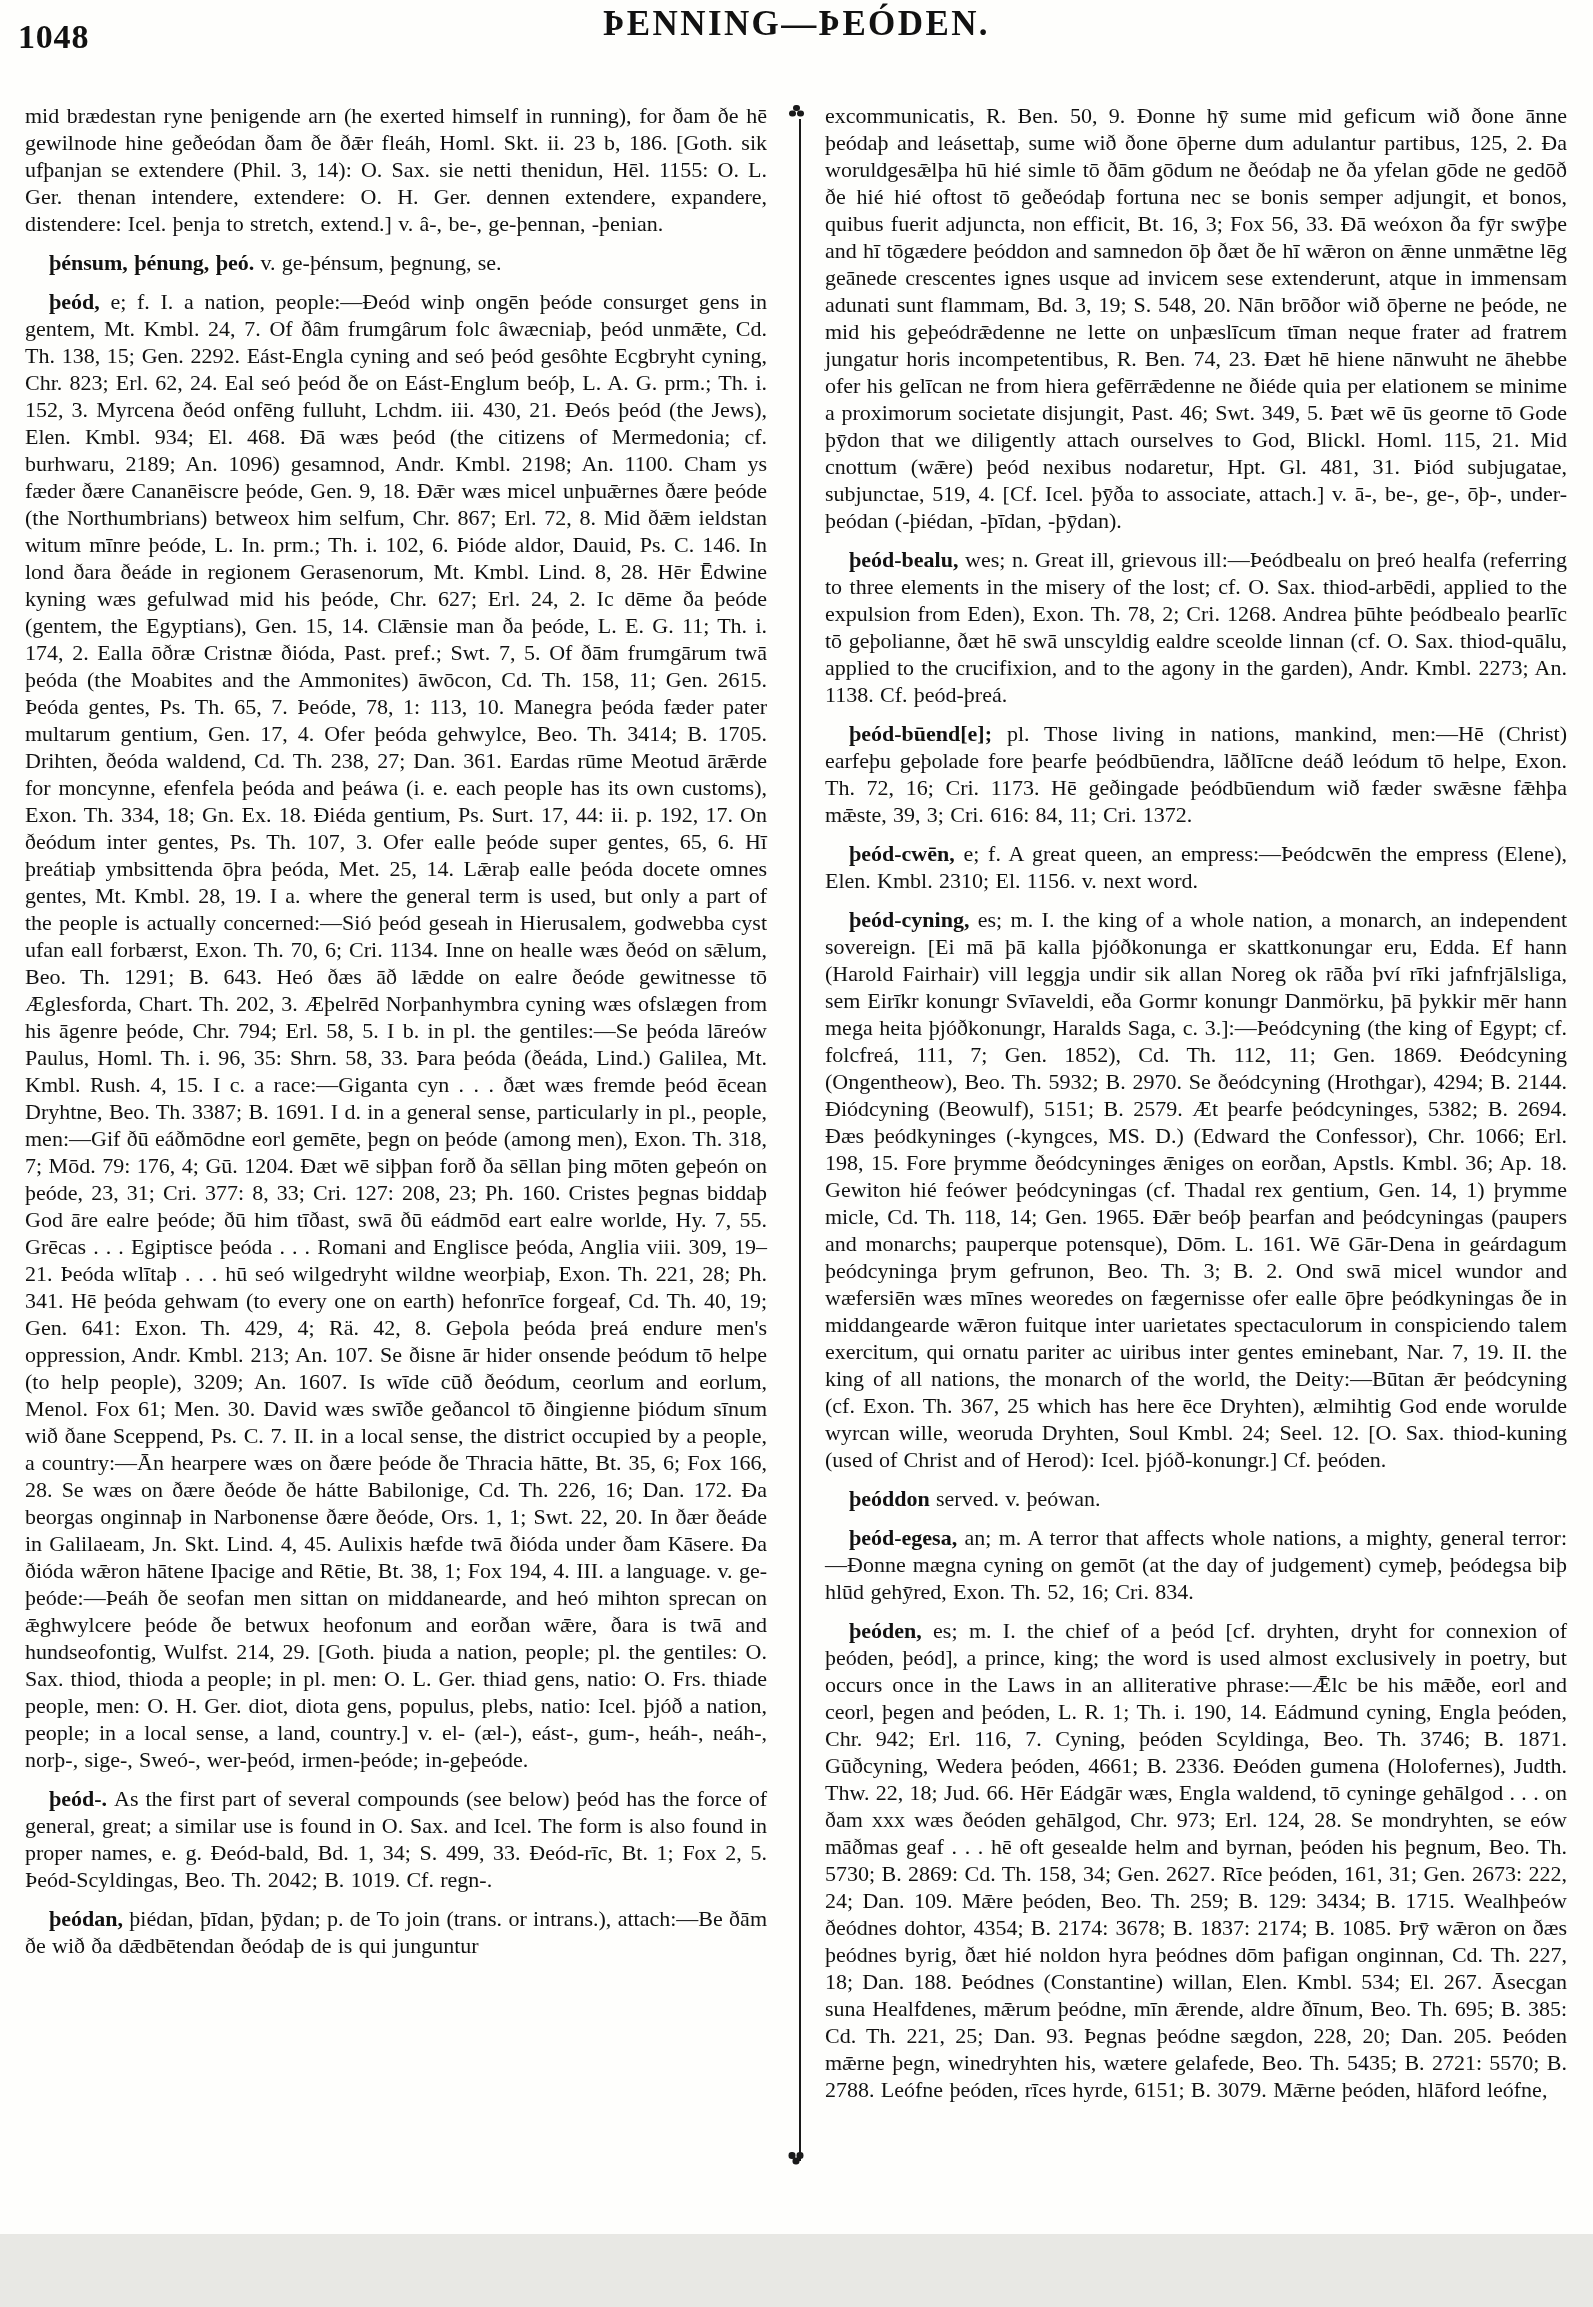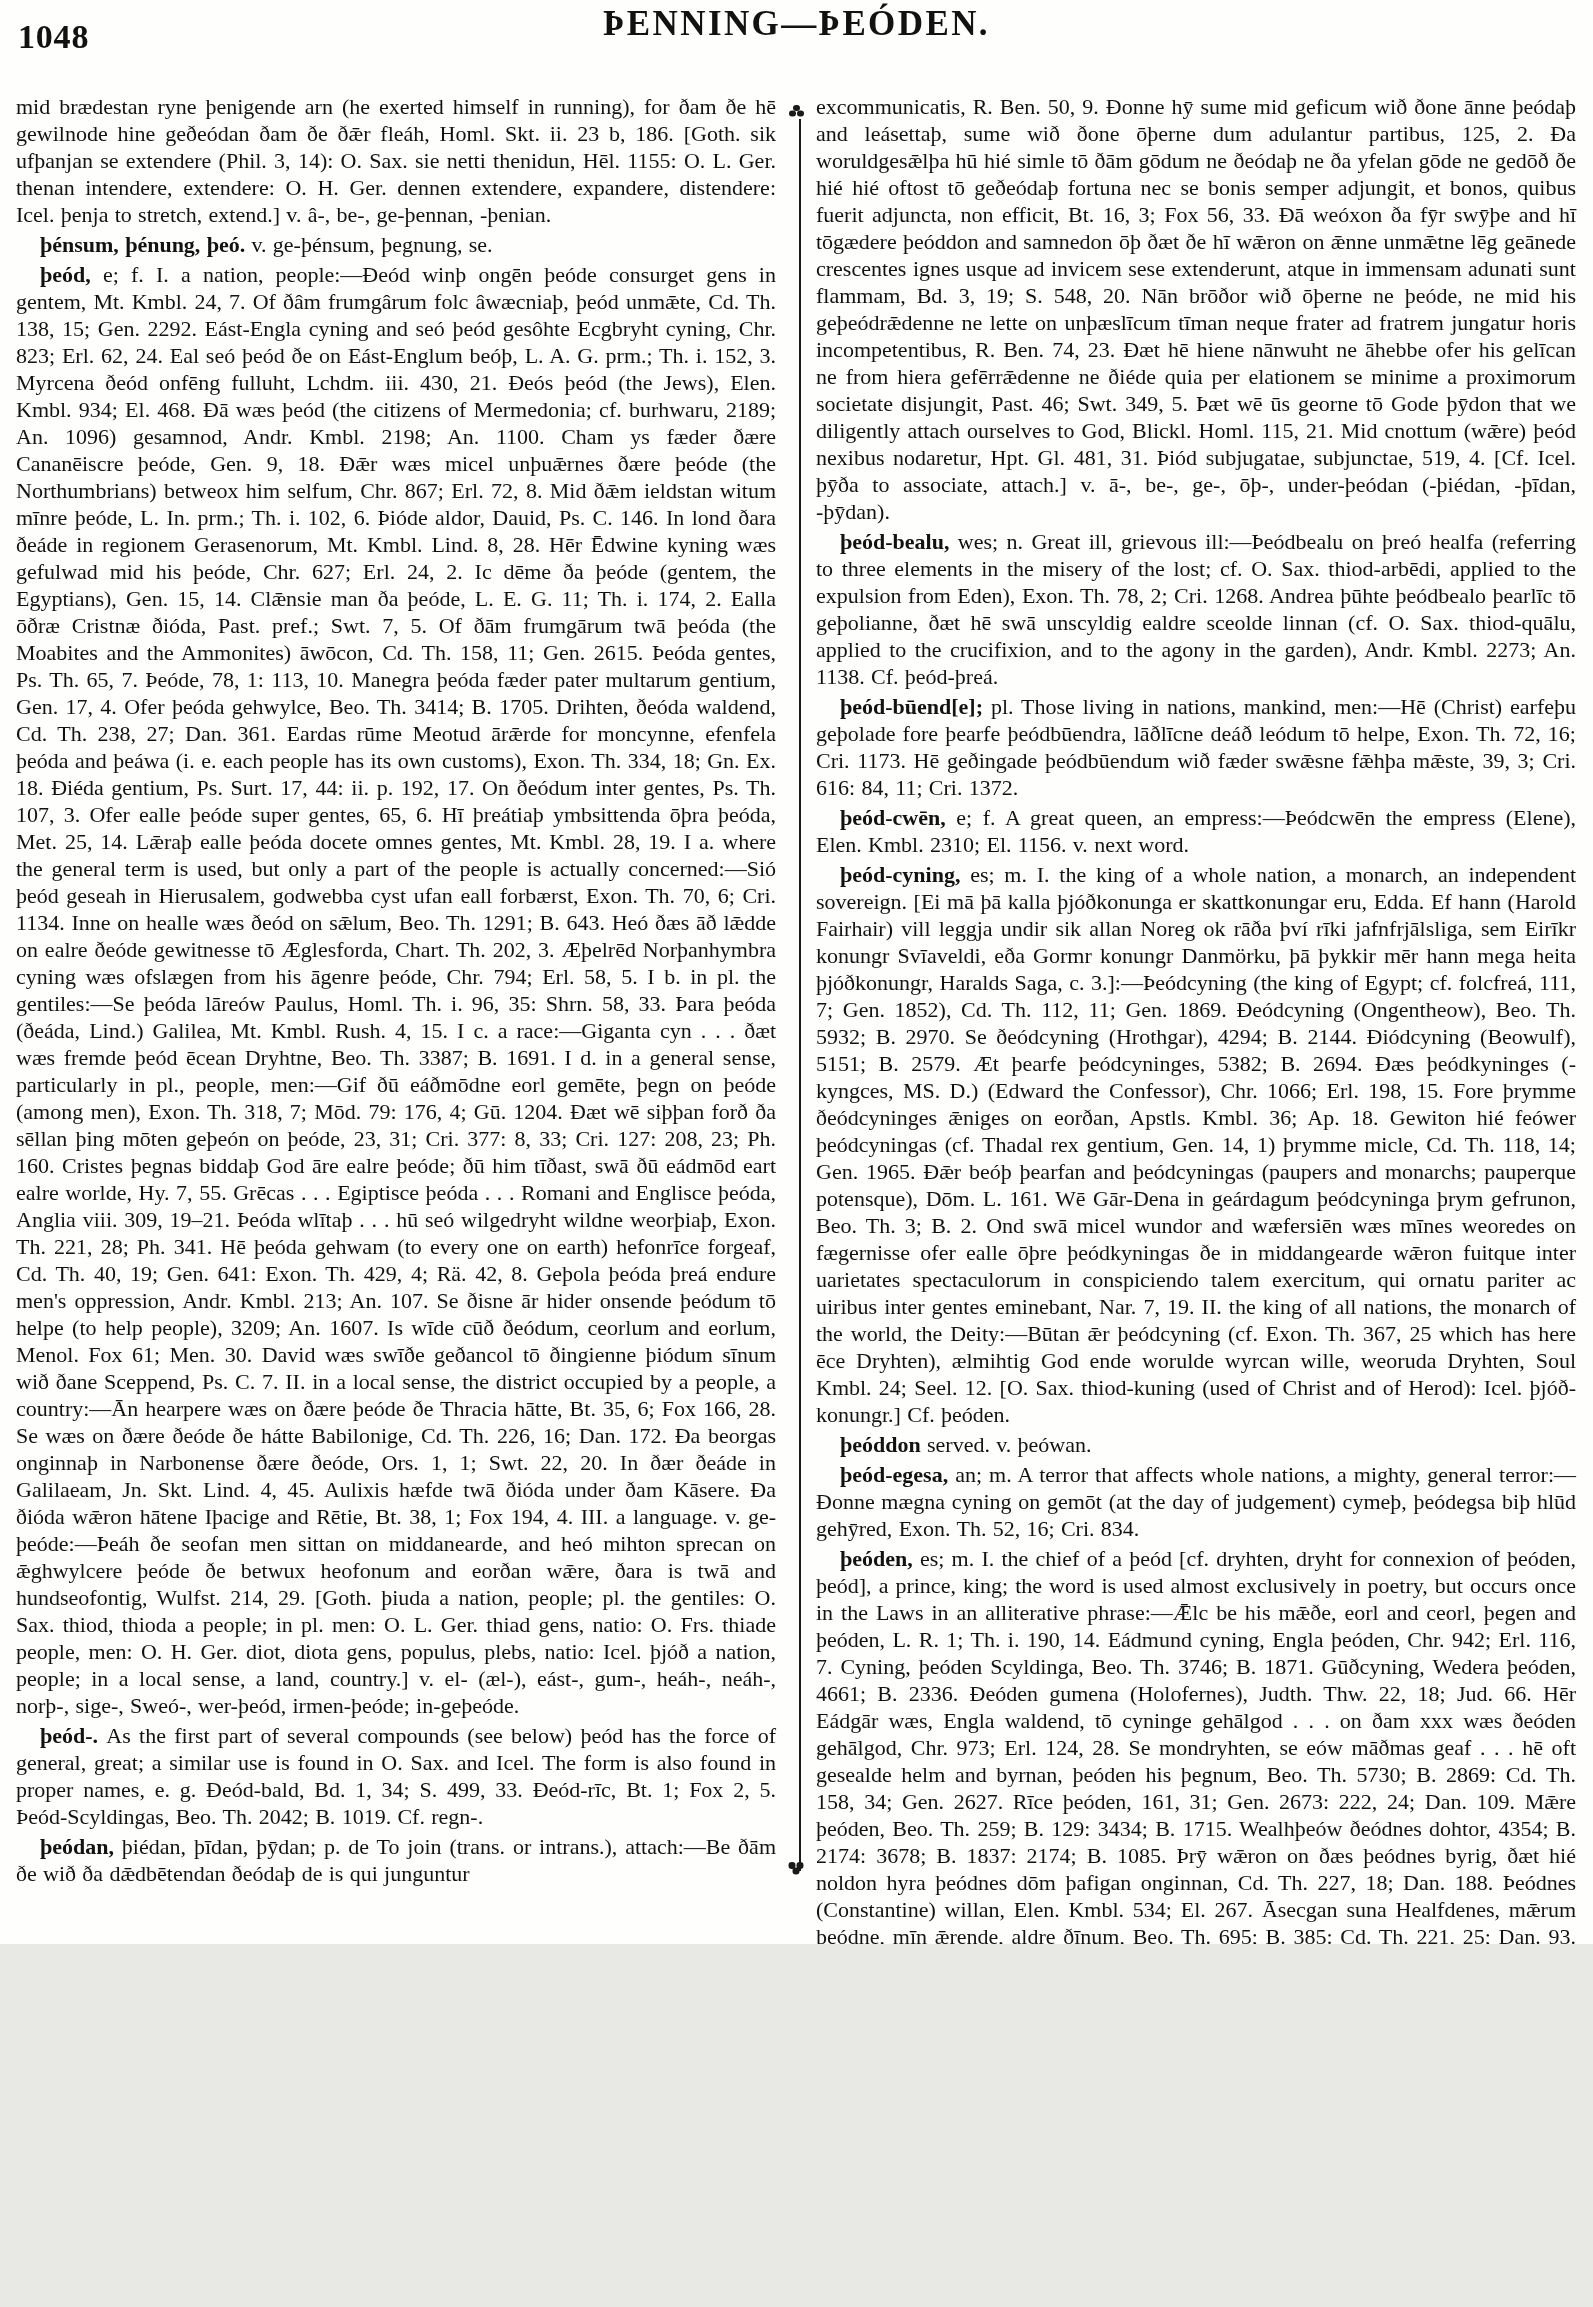--- a/index.html
+++ b/index.html
@@ -1,18 +1,18 @@
 <!DOCTYPE html>
 <html style="font-size:13px"><head>
 <meta charset="utf-8">
 <style>
   html,body{margin:0;padding:0;background:#e8e8e4;}
   .page{
     position:relative;
-    width:1593px;height:1944px;
+    width:1593px;height:2234px;
     background:#fefefc;
     color:#121212;
     font-family:"Liberation Serif","DejaVu Serif",serif;
     overflow:hidden;
   }
   .page-number{
     position:absolute;top:18px;left:18px;
     font-size:34px;font-weight:bold;letter-spacing:0.8px;
   }
   .page-title{
@@ -23,21 +23,21 @@
   .body-text{
     position:absolute;top:90px;left:13px;right:9.7px;bottom:21px;
     display:flex;gap:34px;
   }
   .col{
     width:766px;
     font-size:22px;line-height:27px;
     text-align:justify;
     word-spacing:0.8px;
   }
-  .col p{margin:3px;padding:0;}
+  .col p{margin:12px;padding:0;}
   .col p.entry{text-indent:24px;}
   .col p.cont{text-indent:0;}
   .col b.head{font-weight:bold;}
   
   .divider{
     position:absolute;top:119px;bottom:73px;left:799px;width:2.4px;
     background:#1a1a1a;
   }
   .trefoil{
     position:absolute;left:-5.6px;width:6.5px;height:6.5px;border-radius:50%;

